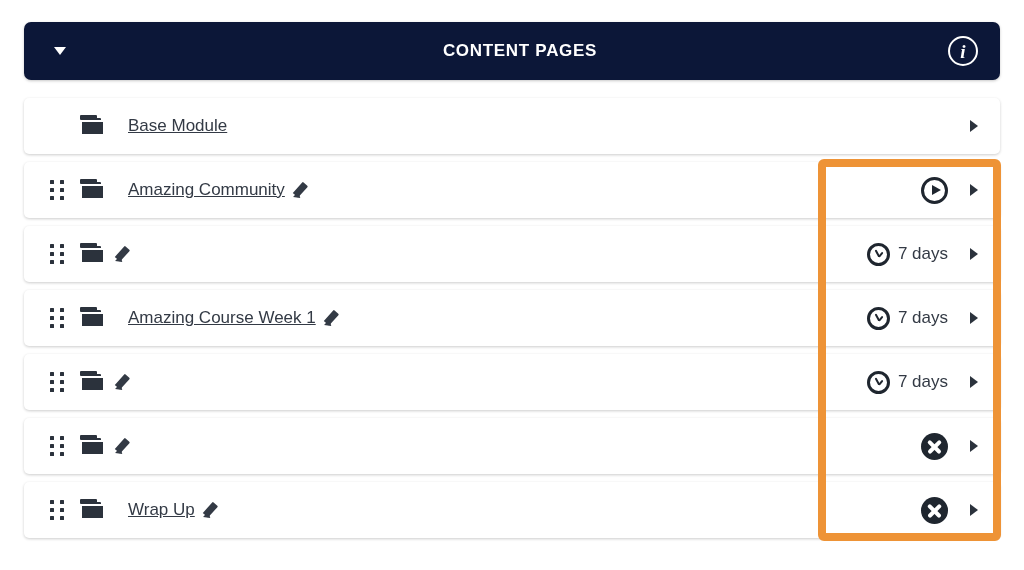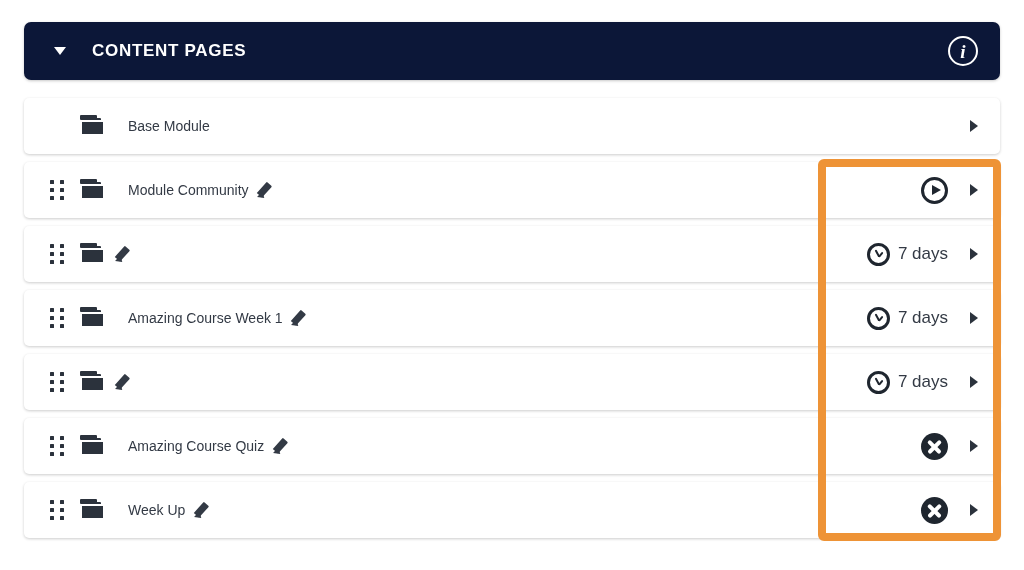--- a/index.html
+++ b/index.html
@@ -41,20 +41,21 @@
     margin-right: 26px;
     flex: 0 0 auto;
   }
   .section-title {
     color: #ffffff;
     font-size: 17px;
     font-weight: bold;
     letter-spacing: 0.7px;
     flex: 1 1 auto;
     white-space: nowrap;
+    text-align: center;
   }
   .info-icon {
     width: 30px; height: 30px;
     border: 2px solid #ffffff;
     border-radius: 50%;
     display: flex;
     align-items: center;
     justify-content: center;
     color: #ffffff;
     font-family: "Liberation Serif", serif;
@@ -130,24 +131,25 @@
     border: 2px solid #ffffff;
   }
   .folder-icon .front::after {
     content: "";
     position: absolute; left: 0; top: 0; right: 0; bottom: 0;
     background: #2b323c;
   }
 
   .row-label {
     margin-left: 22px;
-    font-size: 14px;
+    font-size: 17px;
     color: #333a45;
     white-space: nowrap;
     flex: 0 0 auto;
+    text-decoration: underline;
   }
 
   
   .pencil-icon {
     position: relative;
     width: 19px; height: 19px;
     margin-left: 9px;
     flex: 0 0 auto;
     cursor: pointer;
   }
@@ -304,21 +306,21 @@
           <i></i>
           <i></i>
           <i></i>
           <i></i>
         </span>
         <span class="folder-icon">
           <span class="bk2"></span>
           <span class="bk1"></span>
           <span class="front"></span>
         </span>
-        <span class="row-label">Module Community</span>
+        <span class="row-label">Amazing Community</span>
         <span class="pencil-icon">
           <span class="body"></span>
           <span class="tip"></span>
         </span>
         <span class="row-spacer"></span>
         <span class="status">
           <span class="play-icon"></span>
         </span>
         <span class="chevron-right"></span>
       </div>
@@ -414,21 +416,20 @@
           <i></i>
           <i></i>
           <i></i>
           <i></i>
         </span>
         <span class="folder-icon">
           <span class="bk2"></span>
           <span class="bk1"></span>
           <span class="front"></span>
         </span>
-        <span class="row-label">Amazing Course Quiz</span>
         <span class="pencil-icon">
           <span class="body"></span>
           <span class="tip"></span>
         </span>
         <span class="row-spacer"></span>
         <span class="status">
           <span class="x-icon">
             <span class="s1"></span>
             <span class="s2"></span>
           </span>
@@ -442,21 +443,21 @@
           <i></i>
           <i></i>
           <i></i>
           <i></i>
         </span>
         <span class="folder-icon">
           <span class="bk2"></span>
           <span class="bk1"></span>
           <span class="front"></span>
         </span>
-        <span class="row-label">Week Up</span>
+        <span class="row-label">Wrap Up</span>
         <span class="pencil-icon">
           <span class="body"></span>
           <span class="tip"></span>
         </span>
         <span class="row-spacer"></span>
         <span class="status">
           <span class="x-icon">
             <span class="s1"></span>
             <span class="s2"></span>
           </span>

